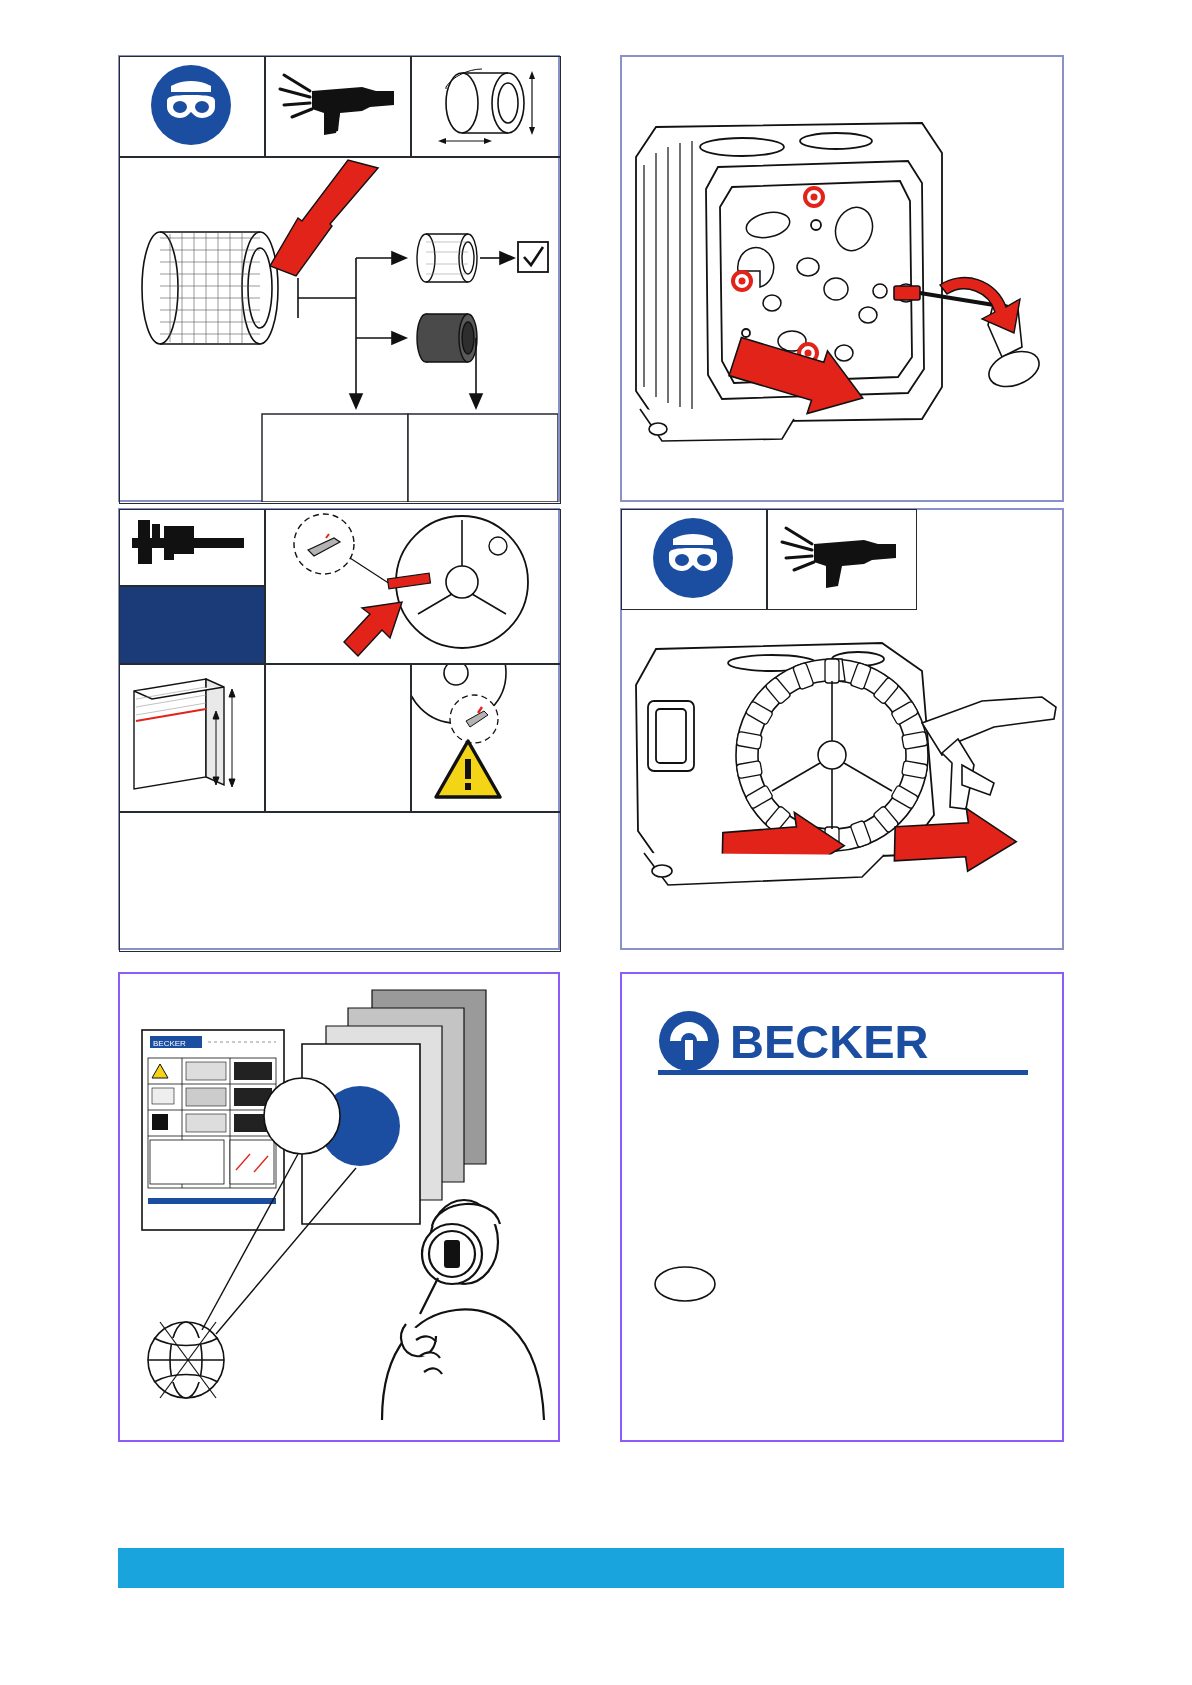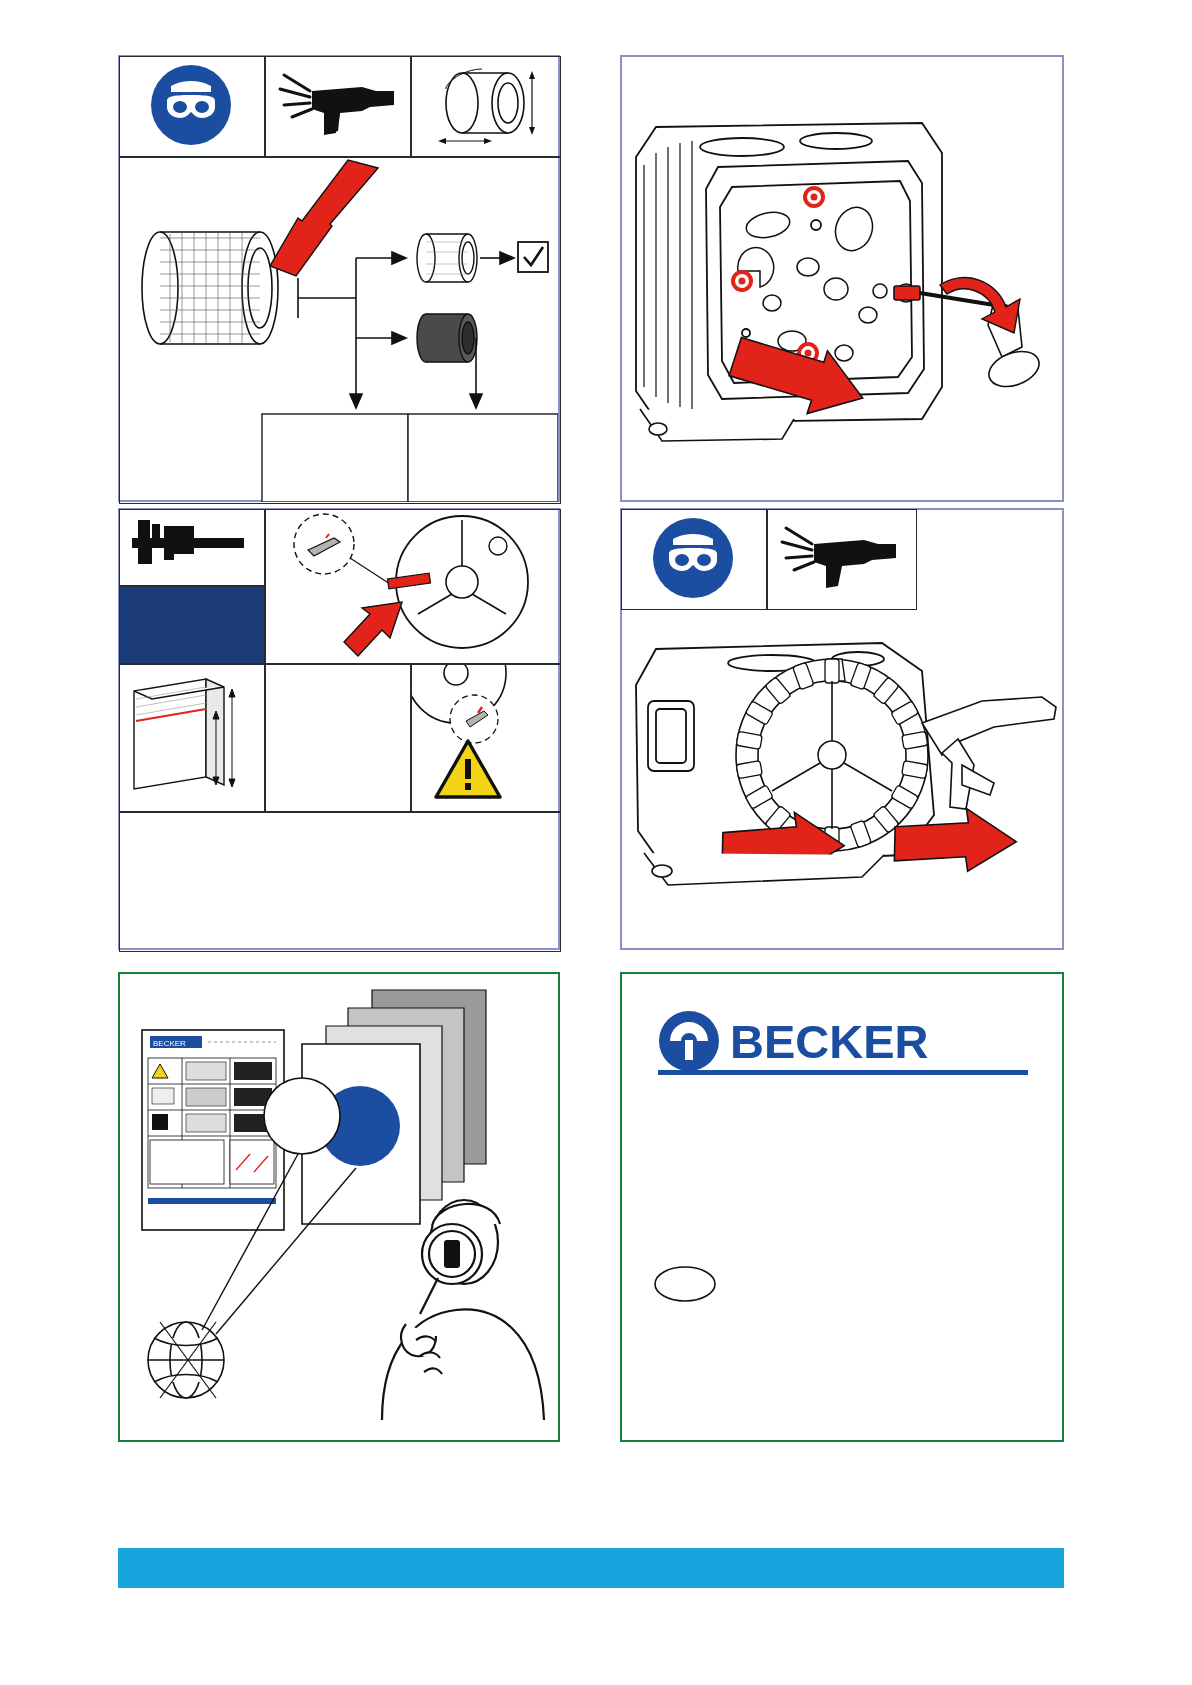--- a/index.html
+++ b/index.html
@@ -1,20 +1,20 @@
 <!DOCTYPE html>
 <html><head>
 <meta charset="utf-8">
 <style>
   html,body{margin:0;padding:0;background:#ffffff;}
   body{width:1192px;height:1685px;position:relative;font-family:"Liberation Sans",sans-serif;color:#1a1a1a;}
   .page{position:absolute;left:0;top:0;width:1192px;height:1685px;}
   .panel{position:absolute;box-sizing:border-box;}
   .border-blue{border:2px solid #8a90c8;}
-  .border-dark{border:2px solid #15803d;}
+  .border-dark{border:2px solid #8b5cf6;}
   .cell{position:absolute;box-sizing:border-box;border:1.5px solid #262b30;}
   svg{display:block;}
   .navy{background:#1b3a78;}
   .footer-bar{position:absolute;left:118px;top:1548px;width:946px;height:40px;background:#1aa4dd;}
 </style>
 </head>
 <body>
 
 <div class="page">
 

